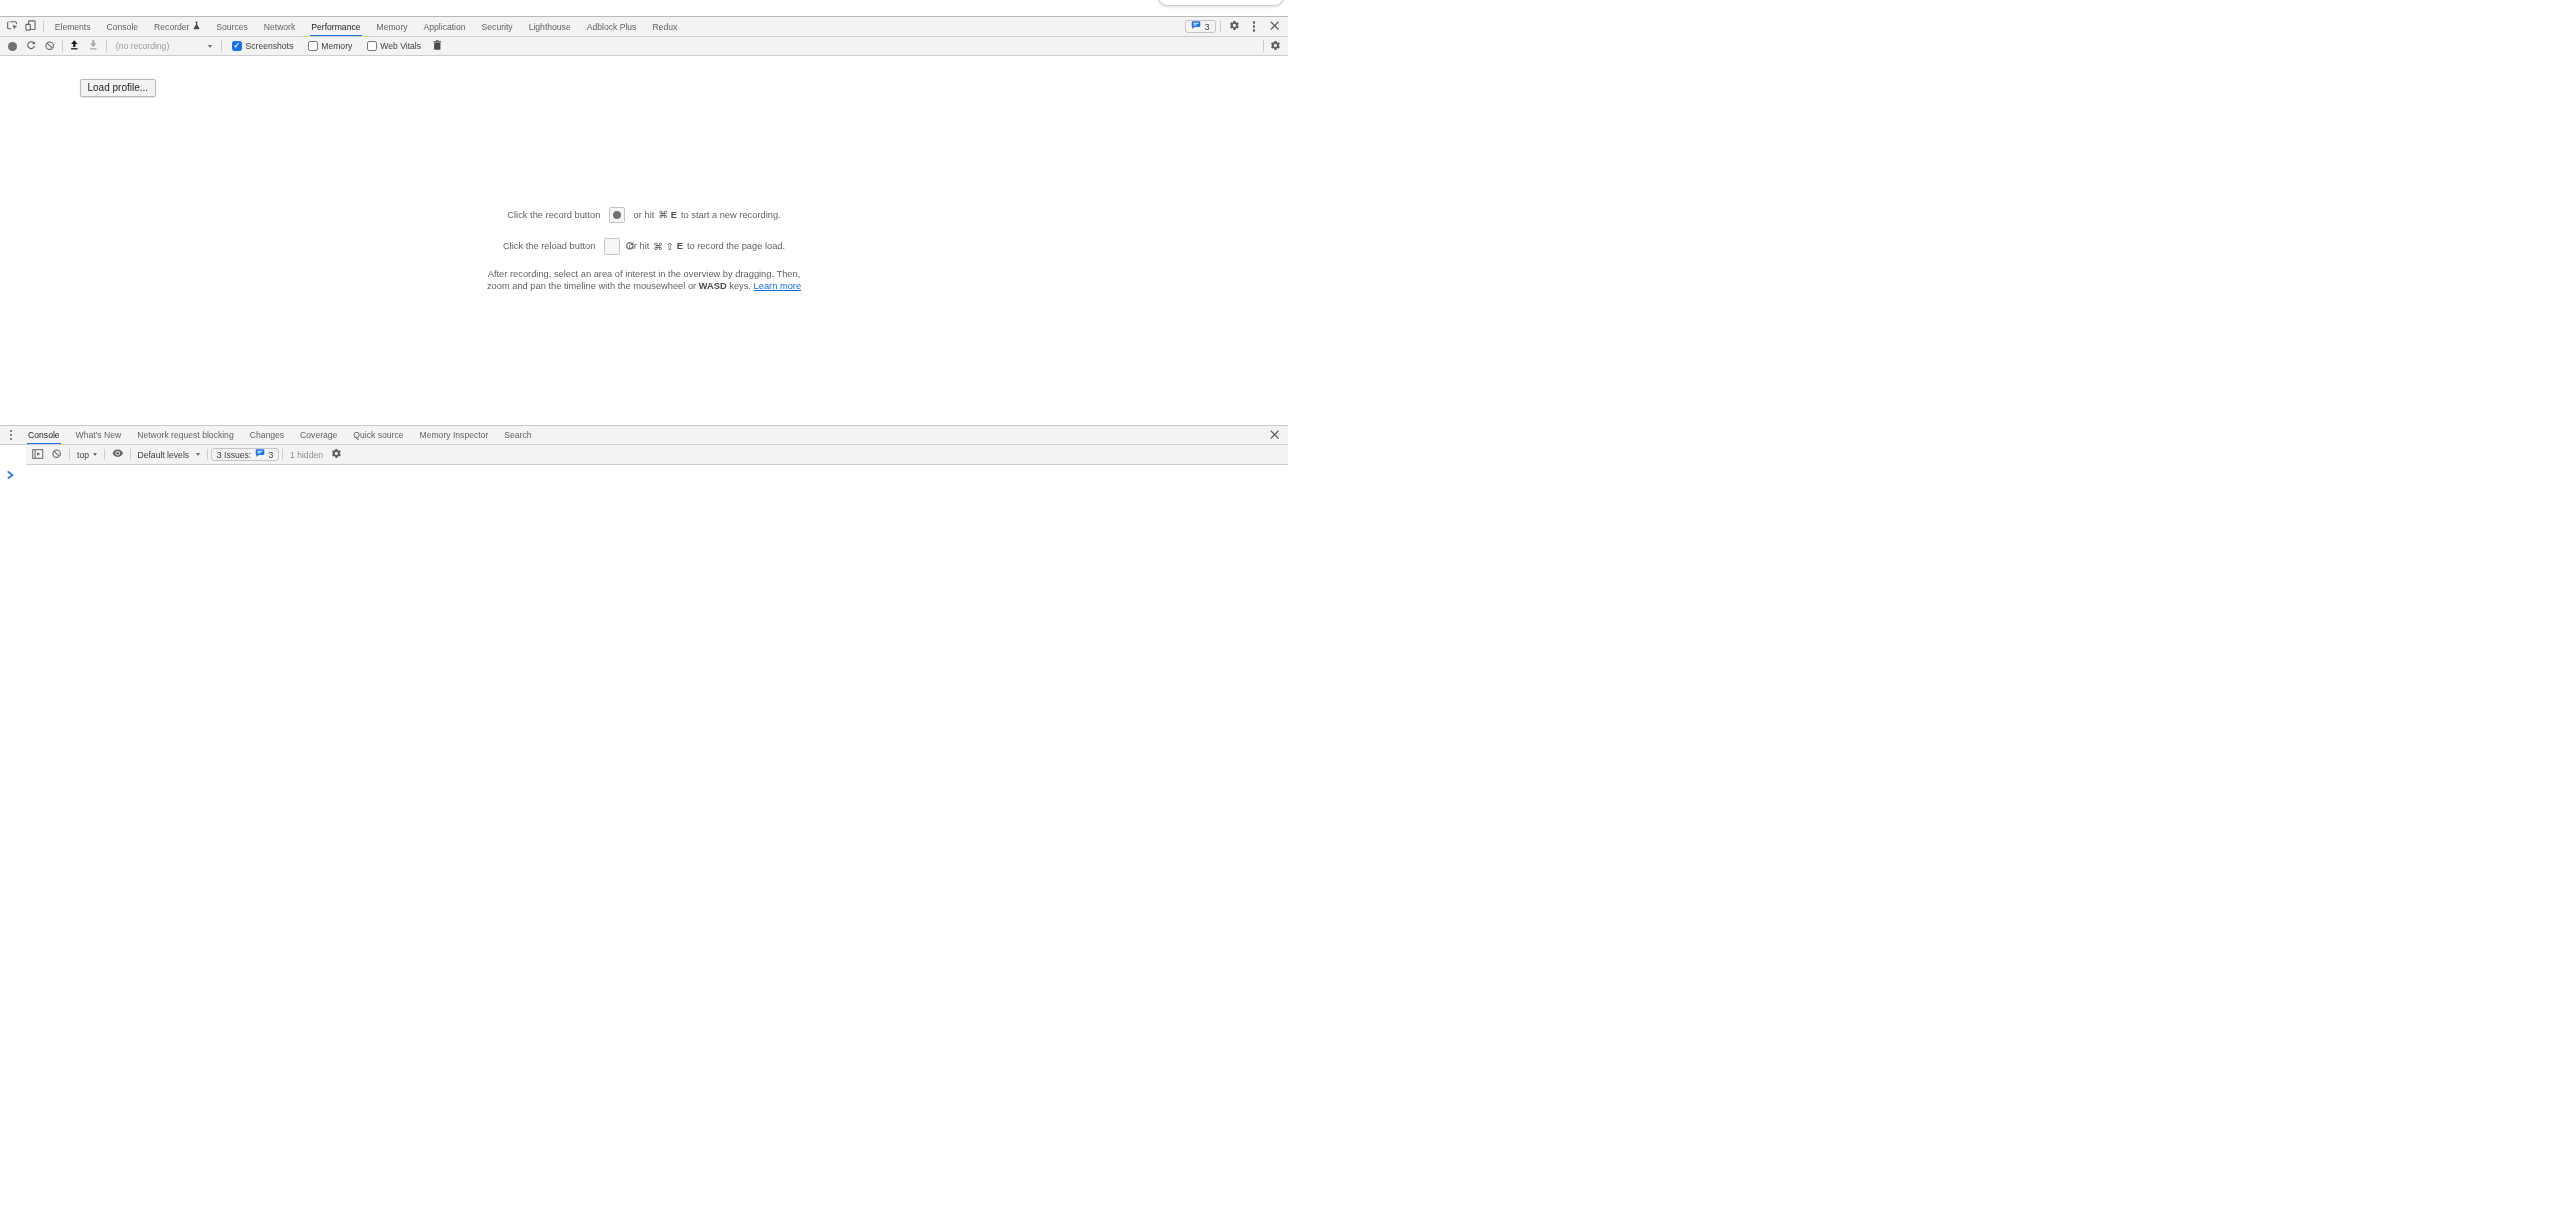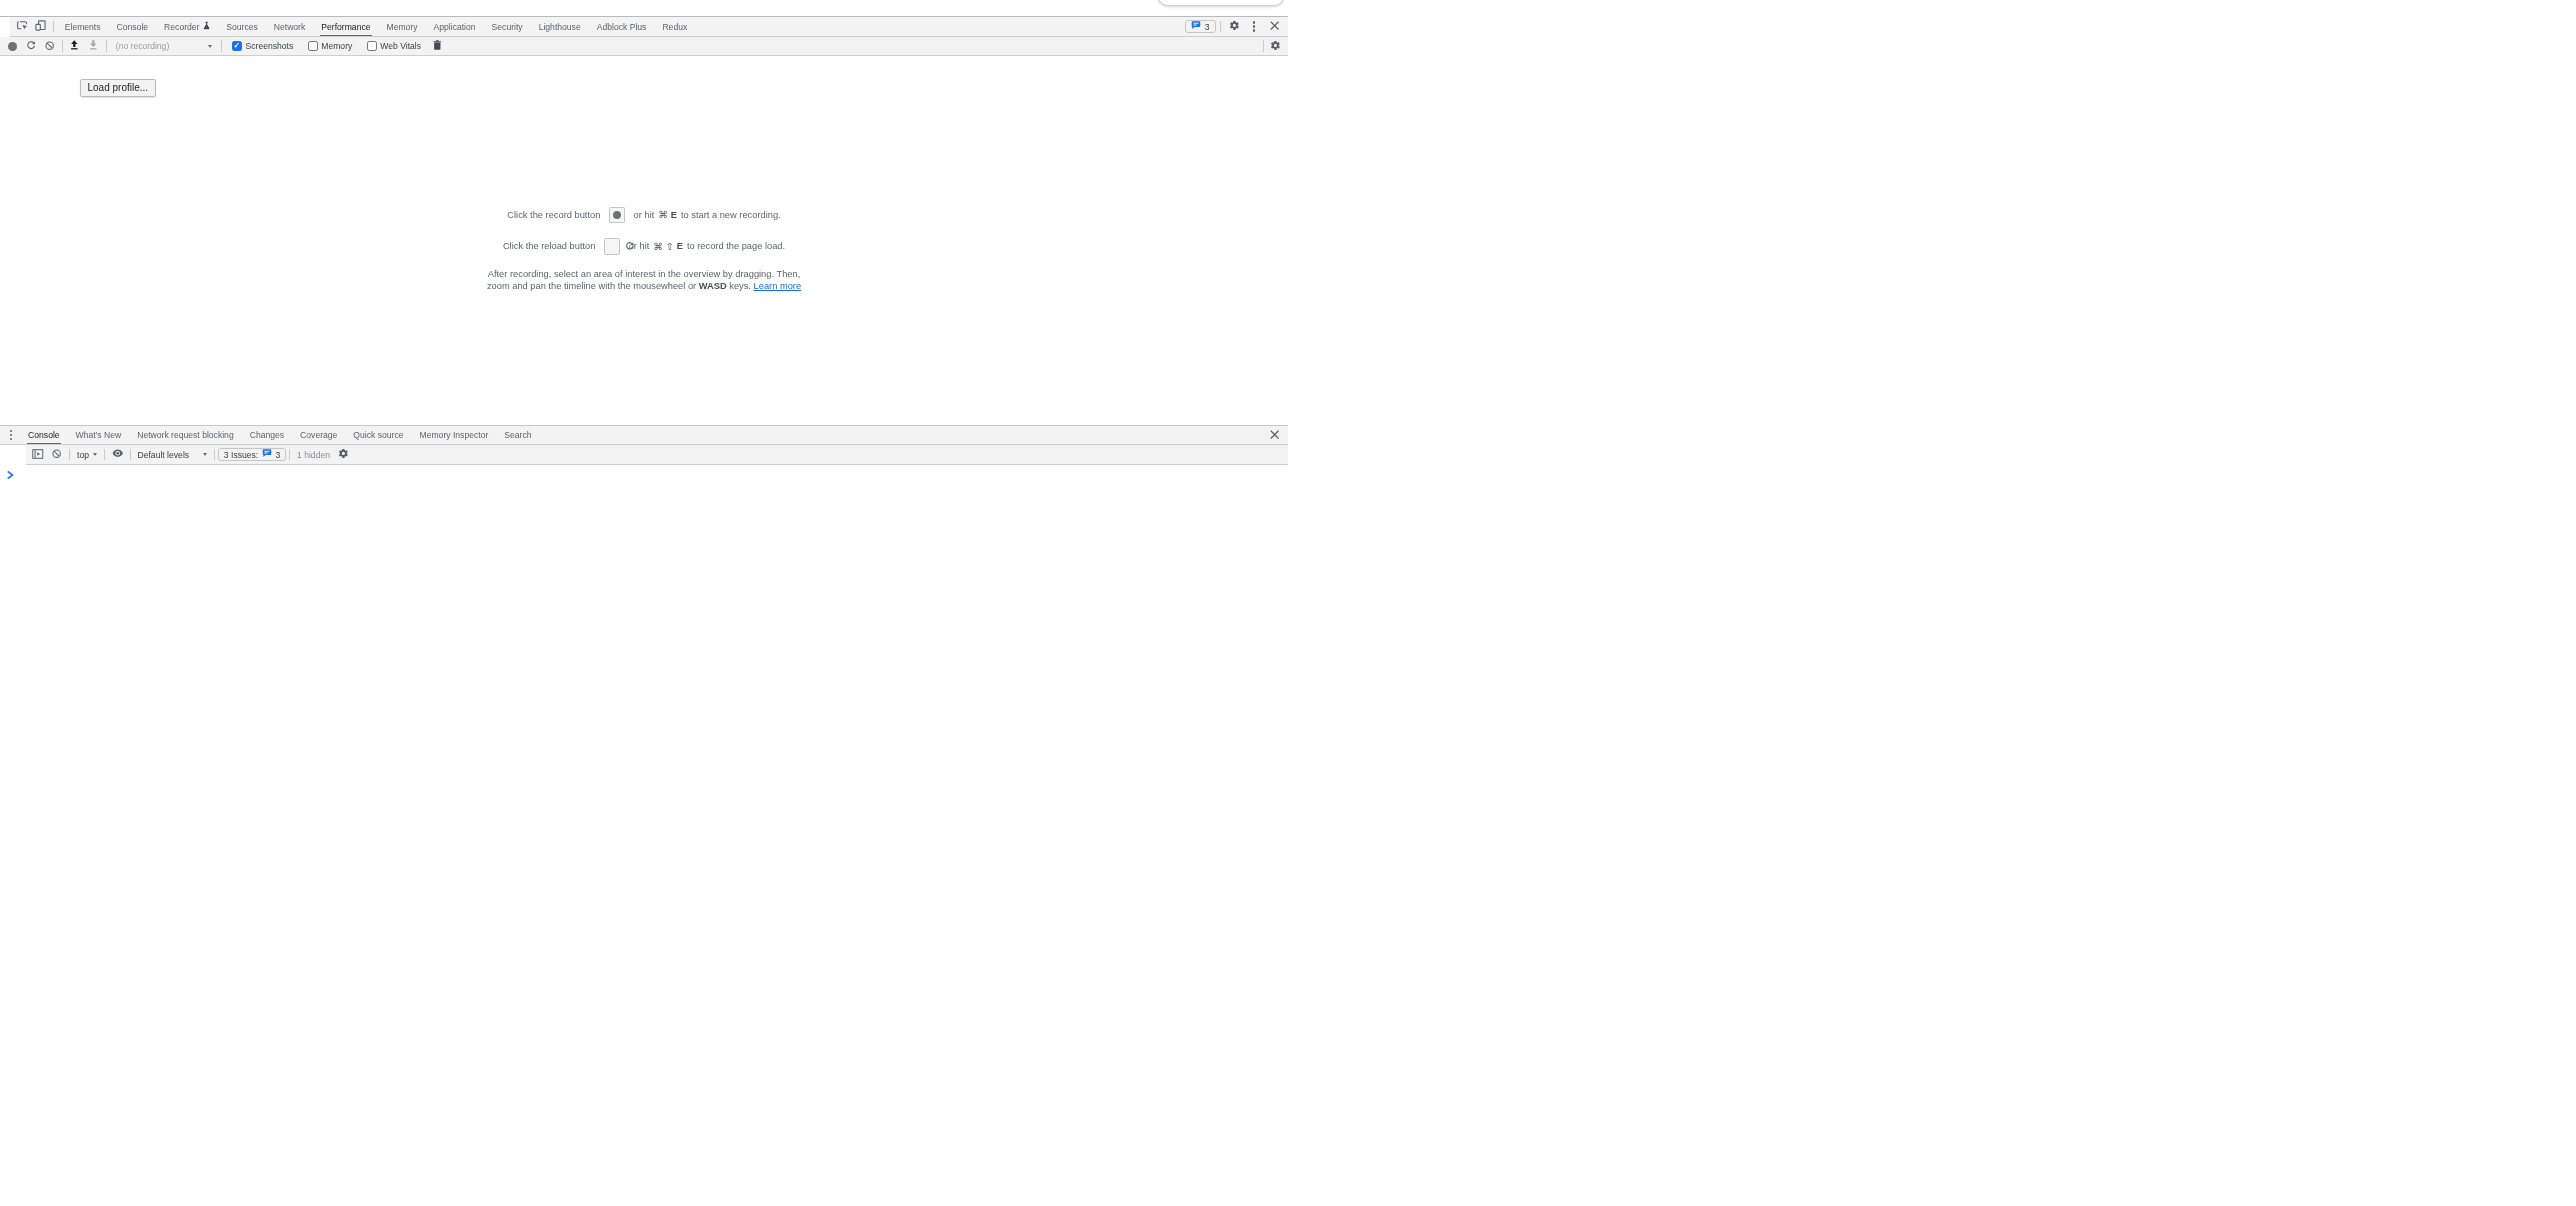--- a/index.html
+++ b/index.html
@@ -10,21 +10,21 @@
   
   .popup-remnant { position:absolute; left:1158px; top:-13px; width:126px; height:18.7px;
     background:#fff; border:0.7px solid #cfcfcf; border-radius:10px;
     box-shadow:0 0.7px 2.9px rgba(0,0,0,.18); z-index:3; }
 
   .devtools { position:absolute; top:16px; left:0; right:0; bottom:0;
     border-top:0.7px solid #b9b9b9; display:flex; flex-direction:column; }
 
   
   .top-bar { height:20px; background:#f3f3f3; border-bottom:0.7px solid #cdcdcd;
-    display:flex; align-items:center; padding:0 4.3px 0 2.9px; flex:0 0 auto;margin-left:10px; }
+    display:flex; align-items:center; padding:0 4.3px 0 2.9px; flex:0 0 auto; }
   .tool-btn { width:18.7px; height:18.7px; display:flex; align-items:center; justify-content:center; flex:0 0 auto; }
   .vsep { width:0.7px; height:11.5px; background:#ccc; margin:0 2.9px; flex:0 0 auto; }
   .tab { padding:0 8px; height:100%; display:flex; align-items:center; gap:3.6px;
     color:#5f6368; position:relative; white-space:nowrap; cursor:default; }
   .tab.active { color:#1a1a1a; }
   .tab.active::after { content:""; position:absolute; left:6.5px; right:6.5px; bottom:0; height:1.4px; background:#1a73e8; }
   .right-cluster { margin-left:auto; display:flex; align-items:center; gap:1.4px; }
   .issues-pill { display:flex; align-items:center; gap:3.6px; border:0.7px solid #c6c6c6;
     border-radius:2.9px; height:13.7px; padding:0 5px; color:#3c4043; }
   .dots-v { display:flex; flex-direction:column; gap:1.8px; }
@@ -63,21 +63,21 @@
   
   .drawer { flex:0 0 178px; border-top:0.7px solid #c9c9c9; display:flex; flex-direction:column; background:#fff; }
   .drawer-tabs { height:19.4px; background:#f3f3f3; border-bottom:0.7px solid #cdcdcd;
     display:flex; align-items:center; padding:0 4.3px 0 1.4px; flex:0 0 auto; }
   .console-toolbar { height:19.4px; background:#f3f3f3; border-bottom:0.7px solid #cdcdcd;
     display:flex; align-items:center; padding:0 4.3px 0 2.9px; flex:0 0 auto;margin-left:26px; }
   .ctx-select { display:flex; align-items:center; gap:4.3px; color:#3c4043; padding:0 4.3px; }
   .filter-input { flex:1; height:13.7px; margin:0 7.2px 0 4.3px; border:0.7px solid #dcdcdc; background:#fff;
     font-family:"Liberation Sans",sans-serif; font-size:8.6px; color:#3c4043; padding:0 4.3px; outline:none; }
   .filter-input::placeholder { color:#8a8f94; }
-  .levels { display:flex; align-items:center; gap:14px; color:#3c4043; padding:0 4.3px; white-space:nowrap; }
+  .levels { display:flex; align-items:center; gap:7px; color:#3c4043; padding:0 4.3px; white-space:nowrap; }
   .muted { color:#8a8f94; white-space:nowrap; padding:0 4.3px; }
   .console-body { flex:1; background:#fff; position:relative; }
   .prompt-chevron { position:absolute; left:7.2px; top:5.8px; }
 </style>
 </head>
 <body>
 
 <div class="page">
 
   <div class="popup-remnant"></div>

